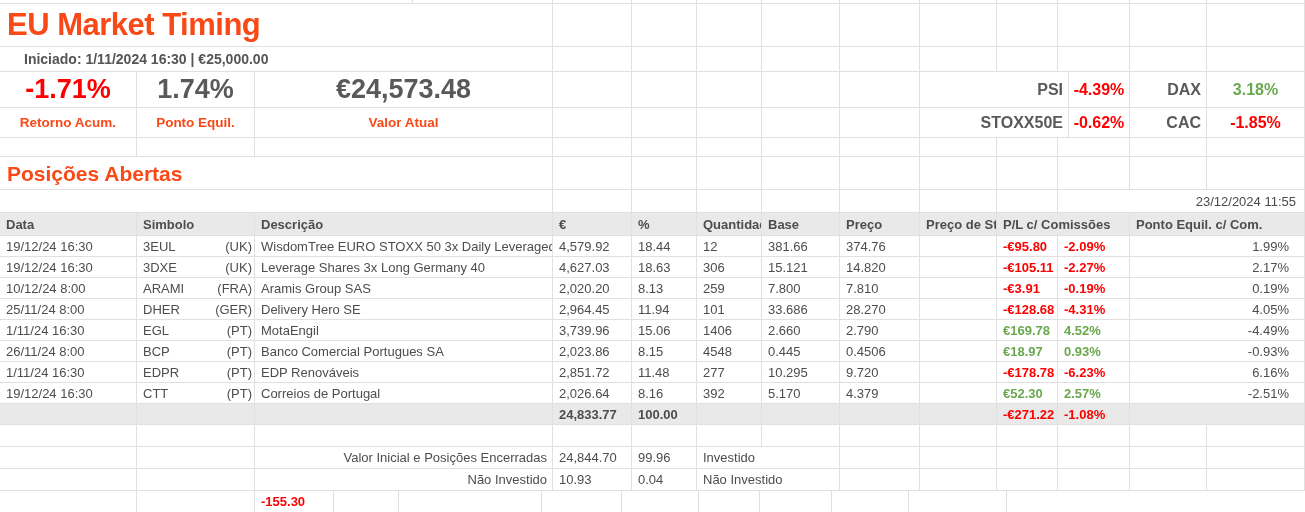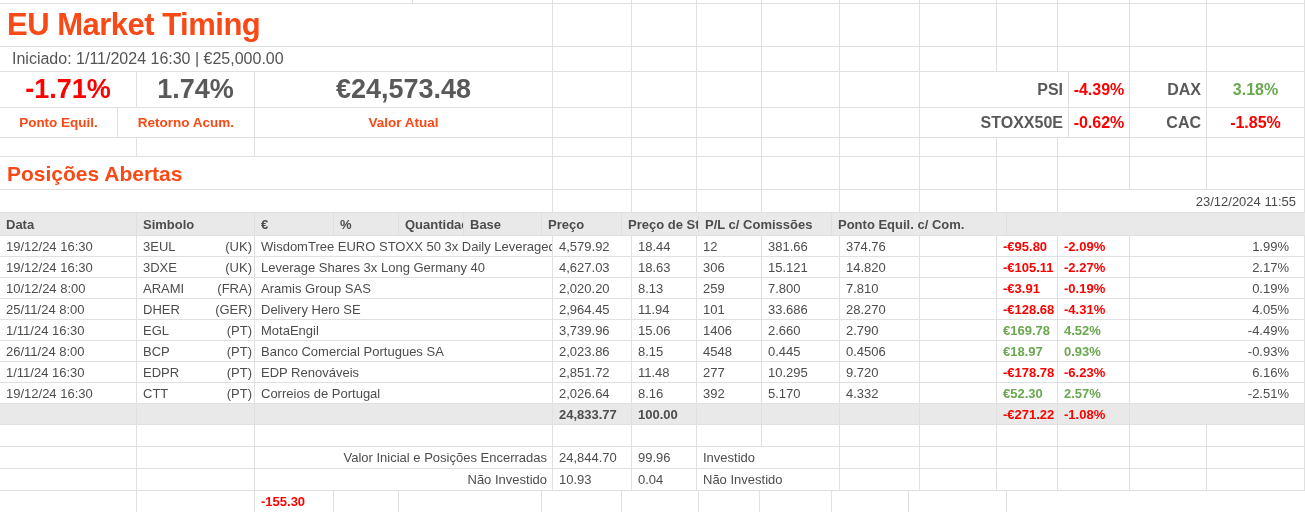--- a/index.html
+++ b/index.html
@@ -23,21 +23,21 @@
   
   .cw-data{width:137px}.cw-sym{width:118px}.cw-desc{width:298px}
   .cw-eur{width:79px}.cw-pct{width:65px}.cw-qty{width:65px}.cw-base{width:78px}
   .cw-price{width:80px}.cw-stop{width:77px}.cw-pl{width:61px}.cw-plp{width:72px}
   .cw-be{width:175px}.cw-m1{width:77px}.cw-m2{width:98px}.cw-left{width:553px}
   .cw-t1{width:413px}.cw-t2{width:140px}
   .cw-idxl1{width:149px}.cw-idxv1{width:61px}.cw-idxl2{width:77px}.cw-idxv2{width:98px}
   .cw-plh{width:133px}.cw-note{width:143px}.cw-ts{width:247px}
   
   .title{font-size:31px;font-weight:600;color:var(--accent);padding-left:7px;letter-spacing:-0.5px;}
-  .subtitle{font-size:16px;font-weight:normal;color:#555;padding-left:12px;}
+  .subtitle{font-size:14px;font-weight:bold;color:#555;padding-left:24px;}
   .stat{justify-content:center;padding:0;font-size:27px;font-weight:bold;color:var(--gray);}
   .statlbl{justify-content:center;padding:0;font-size:13.5px;font-weight:bold;color:var(--accent);}
   .ilbl{justify-content:flex-end;padding:0 5px 0 0;font-size:16px;font-weight:bold;color:var(--gray);}
   .ival{justify-content:center;padding:0;font-size:16px;font-weight:bold;color:var(--gray);text-align:right;}
   .heading{font-size:21px;font-weight:600;color:var(--accent);padding-left:7px;align-items:flex-end;padding-bottom:3px;}
   .ts{justify-content:flex-end;padding:0 8px 0 0;color:#4a4a4a;}
   .hdr{background:var(--hdrbg);}
   .hdr .c{background:transparent;font-weight:bold;color:#4d4d4d;}
   .totalrow{background:var(--hdrbg);}
   .totalrow .c{background:transparent;}
@@ -106,22 +106,22 @@
       <div class="c cw-qty"></div>
       <div class="c cw-base"></div>
       <div class="c cw-price"></div>
     <div class="c cw-idxl1 ilbl">PSI</div>
     <div class="c cw-idxv1 ival neg">-4.39%</div>
     <div class="c cw-idxl2 ilbl">DAX</div>
     <div class="c cw-idxv2 ival pos">3.18%</div>
   </div>
 
   <div class="row h30">
+    <div class="c cw-data statlbl">Retorno Acum.</div>
     <div class="c cw-sym statlbl">Ponto Equil.</div>
-    <div class="c cw-data statlbl">Retorno Acum.</div>
     <div class="c cw-desc statlbl">Valor Atual</div>
     <div class="c cw-eur"></div>
       <div class="c cw-pct"></div>
       <div class="c cw-qty"></div>
       <div class="c cw-base"></div>
       <div class="c cw-price"></div>
     <div class="c cw-idxl1 ilbl">STOXX50E</div>
     <div class="c cw-idxv1 ival neg">-0.62%</div>
     <div class="c cw-idxl2 ilbl">CAC</div>
     <div class="c cw-idxv2 ival neg">-1.85%</div>
@@ -165,20 +165,21 @@
       <div class="c cw-base"></div>
       <div class="c cw-price"></div>
       <div class="c cw-stop"></div>
       <div class="c cw-pl"></div>
     <div class="c cw-ts ts">23/12/2024 11:55</div>
   </div>
 
   <div class="row h23 hdr">
     <div class="c cw-data">Data</div>
     <div class="c cw-sym">Simbolo</div>
+    <div class="c cw-desc">Descrição</div>
     <div class="c cw-eur">€</div>
     <div class="c cw-pct">%</div>
     <div class="c cw-qty">Quantidade</div>
     <div class="c cw-base">Base</div>
     <div class="c cw-price">Preço</div>
     <div class="c cw-stop">Preço de Stop</div>
     <div class="c cw-plh">P/L c/ Comissões</div>
     <div class="c cw-be">Ponto Equil. c/ Com.</div>
   </div>
 
@@ -313,21 +314,21 @@
     <div class="c cw-data">19/12/24 16:30</div>
     <div class="c cw-sym sym">
       <span>CTT</span>
       <span>(PT)</span>
     </div>
     <div class="c cw-desc">Correios de Portugal</div>
     <div class="c cw-eur">2,026.64</div>
     <div class="c cw-pct">8.16</div>
     <div class="c cw-qty">392</div>
     <div class="c cw-base">5.170</div>
-    <div class="c cw-price">4.332</div>
+    <div class="c cw-price">4.379</div>
     <div class="c cw-stop"></div>
     <div class="c cw-pl bold pos">€52.30</div>
     <div class="c cw-plp bold pos">2.57%</div>
     <div class="c cw-be right">-2.51%</div>
   </div>
 </div>
 
   <div class="row h21 totalrow">
     <div class="c cw-data"></div>
       <div class="c cw-sym"></div>

